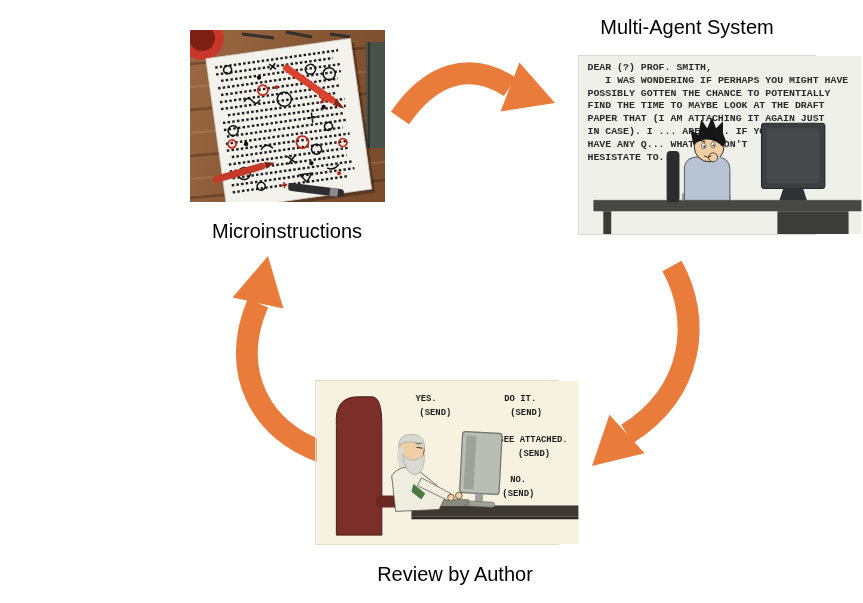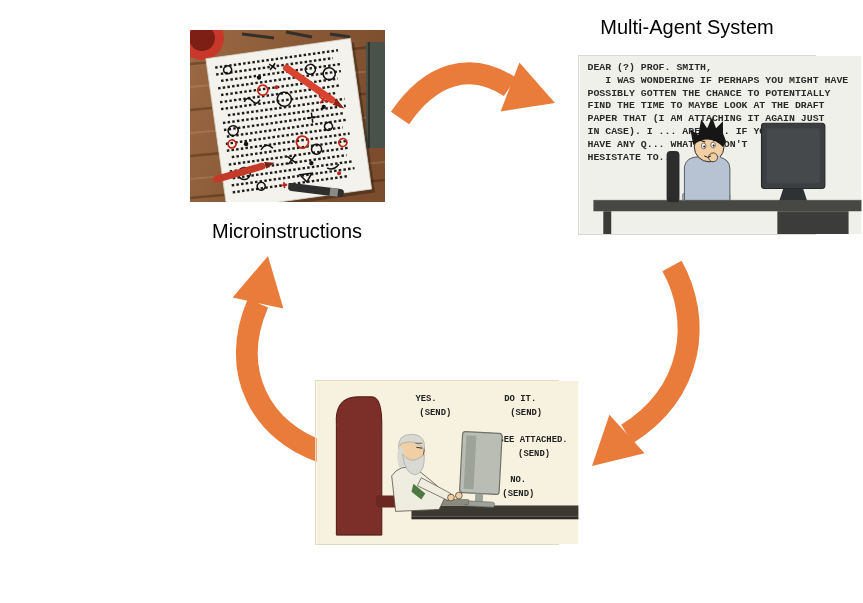--- a/index.html
+++ b/index.html
@@ -51,20 +51,21 @@
     </g>
 
     <g>
       <path d="M322,452 C262,432 228,372 258,303" fill="none" stroke-width="22" stroke="#E97C3B"></path>
       <polygon points="268,256 283.4,308.4 232.6,297.6" fill="#E97C3B"></polygon>
     </g>
   </svg>
 
   <div class="label label-mas">Multi-Agent System</div>
   <div class="label label-micro">Microinstructions</div>
+  <div class="label label-review">Review by Author</div>
 
   <div class="img-frame doodle-frame">
     <svg width="195" height="172" viewBox="0 0 195 172">
       <defs>
         <linearGradient id="wood" x1="0" y1="0" x2="1" y2="0.35">
           <stop offset="0" stop-color="#9c6b45"></stop>
           <stop offset="0.5" stop-color="#8a5936"></stop>
           <stop offset="1" stop-color="#7c4d2d"></stop>
         </linearGradient>
       </defs>

